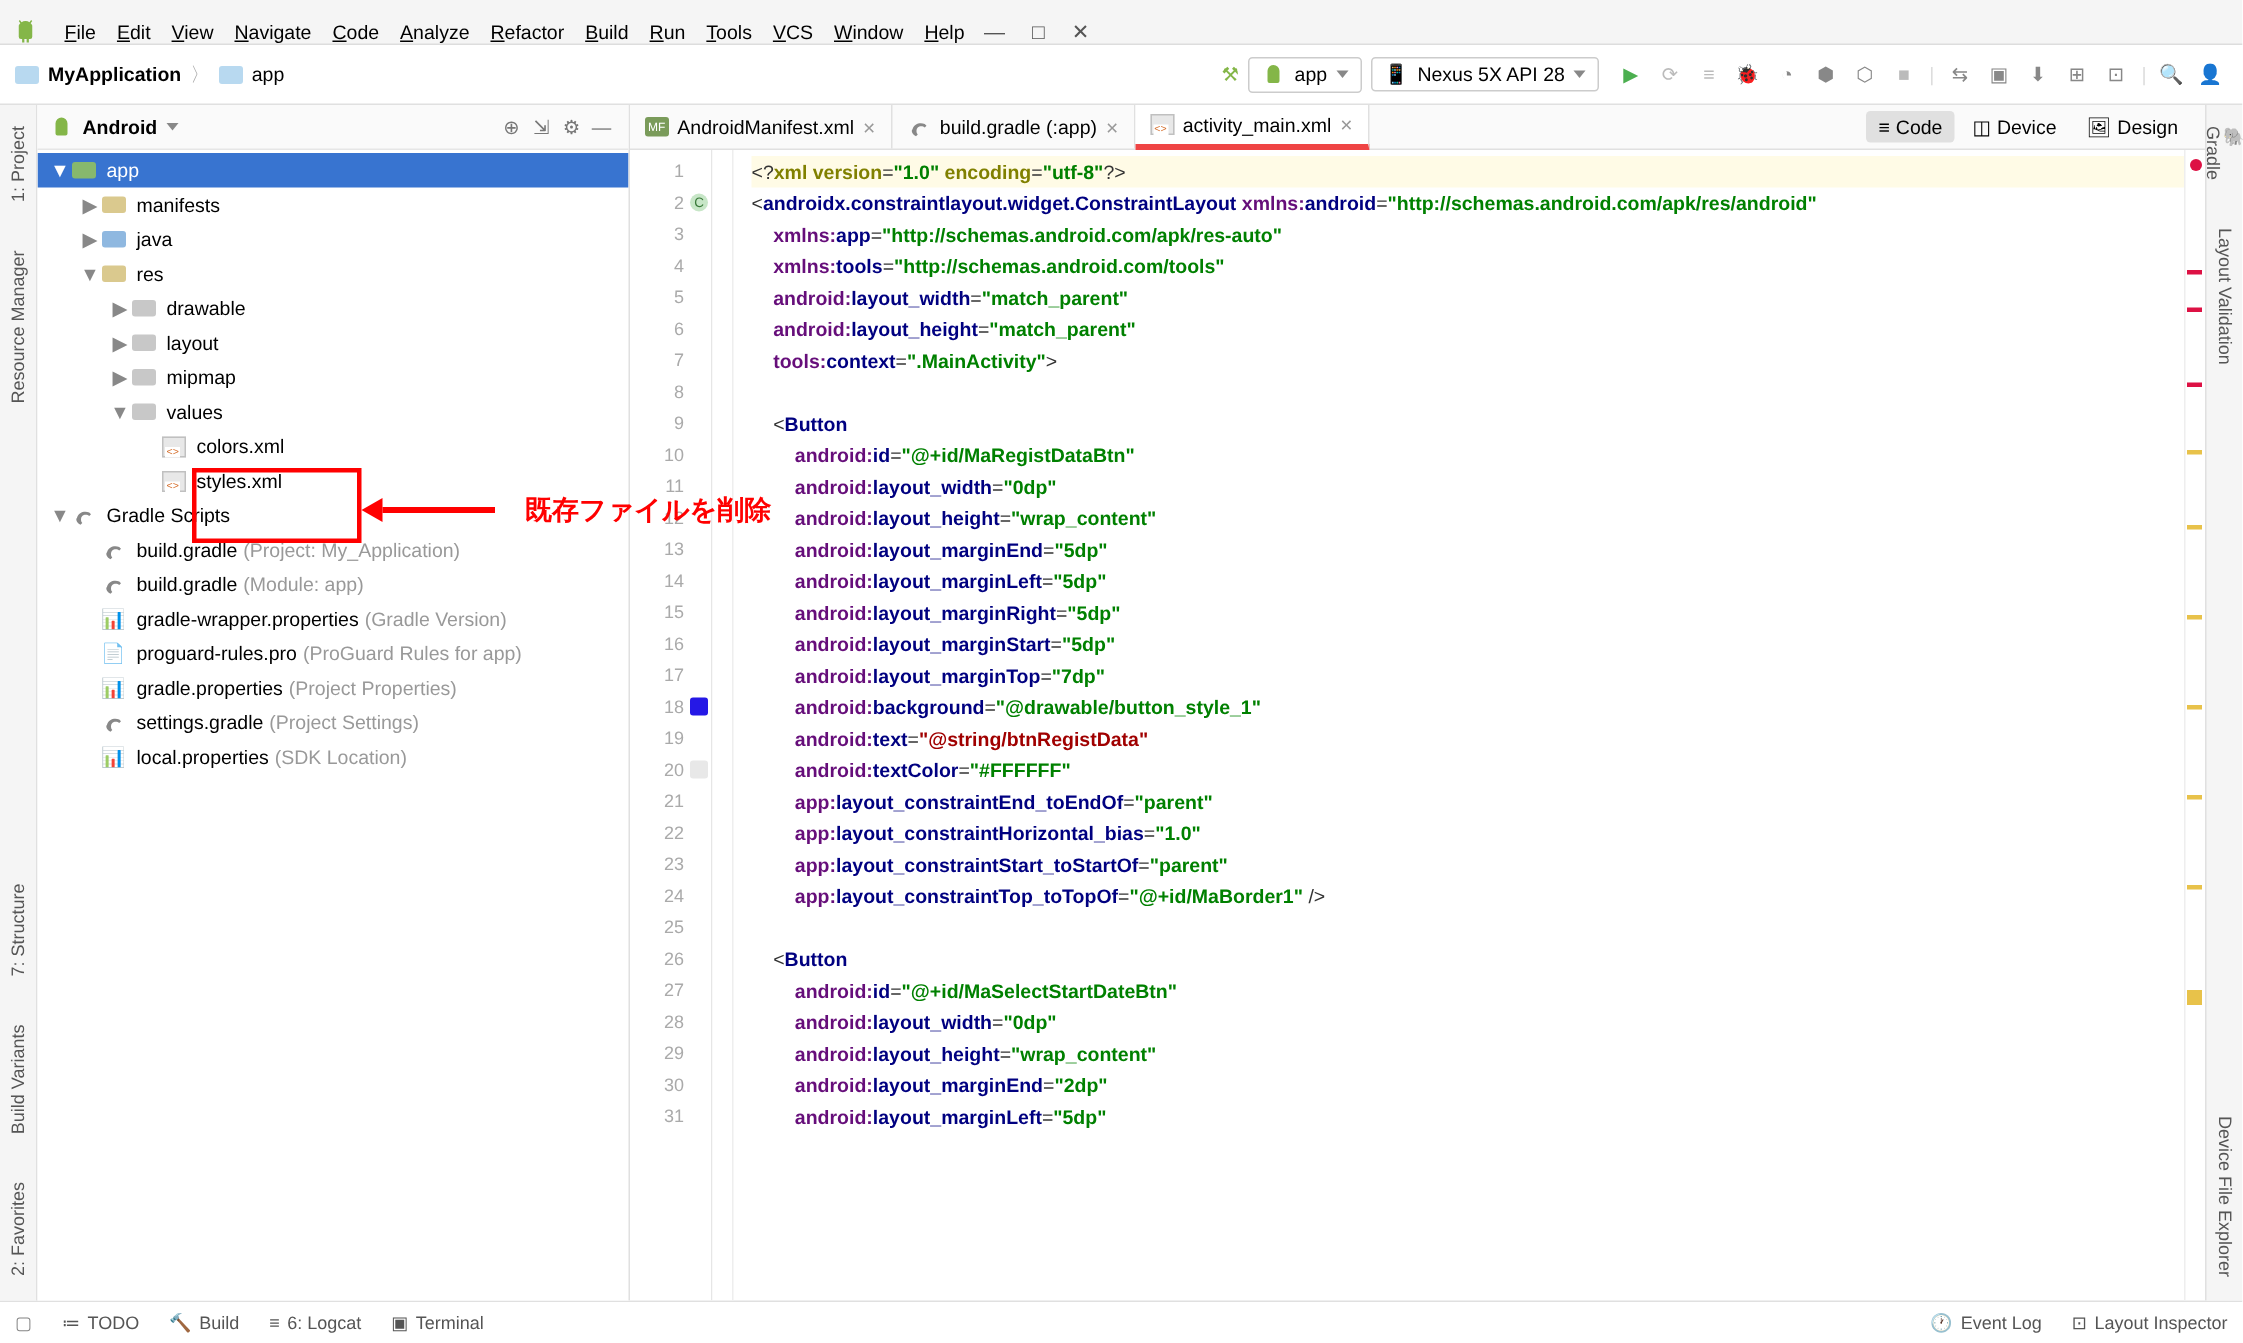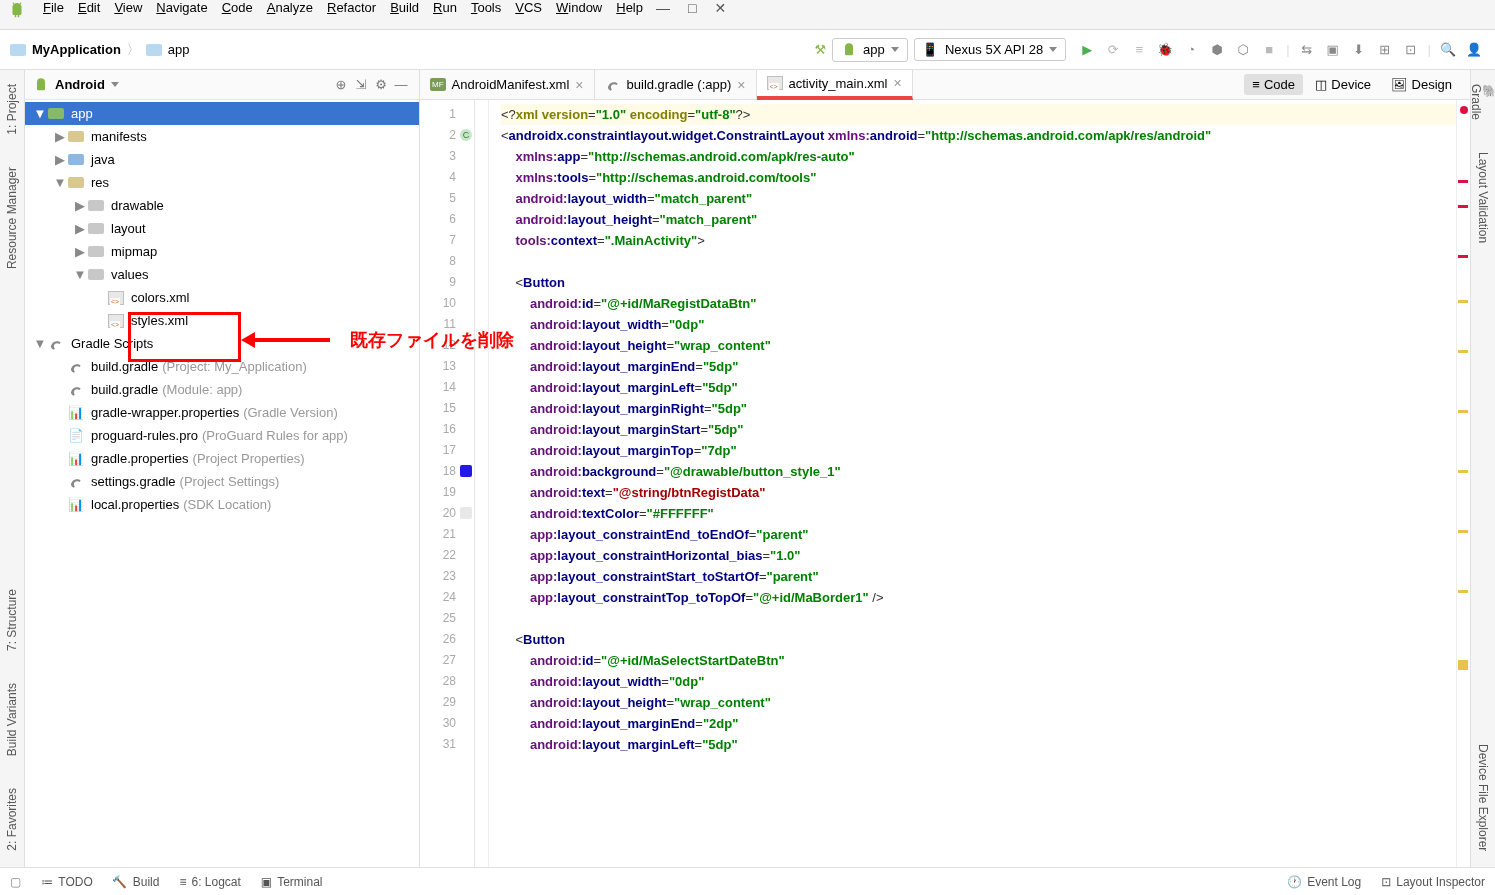--- a/index.html
+++ b/index.html
@@ -1,19 +1,19 @@
 <!DOCTYPE html>
 <html><head>
 <meta charset="utf-8">
 <style>
 * { margin: 0; padding: 0; box-sizing: border-box; font-family: "Segoe UI", Arial, sans-serif; }
 body { width: 1495px; height: 895px; background: #fff; overflow: hidden; font-size: 13px; position: relative; }
 
 
-.menu-bar { height: 30px; display: flex; align-items: flex-start; padding: 0 8px; border-bottom: 1px solid #ddd; background: #f5f5f5; }
+.menu-bar { height: 30px; display: flex; align-items: flex-end; padding: 0 8px; border-bottom: 1px solid #ddd; background: #f5f5f5; }
 .menu-bar .logo { width: 18px; height: 18px; margin-right: 10px; }
 .menu-bar .item { padding: 0 7px; cursor: pointer; user-select: none; }
 .menu-bar .item u { text-decoration: underline; }
 .menu-bar .title-path { margin-left: 12px; color: #999; font-size: 12px; flex: 1; overflow: hidden; white-space: nowrap; }
 .menu-bar .win-ctrl { display: flex; gap: 18px; padding: 0 6px; color: #555; }
 .menu-bar .win-ctrl span { cursor: pointer; font-size: 14px; }
 
 
 .crumb-row { height: 40px; display: flex; align-items: center; background: #fff; border-bottom: 1px solid #e0e0e0; }
 .crumb-row .crumbs { display: flex; align-items: center; padding-left: 10px; font-size: 13px; }

